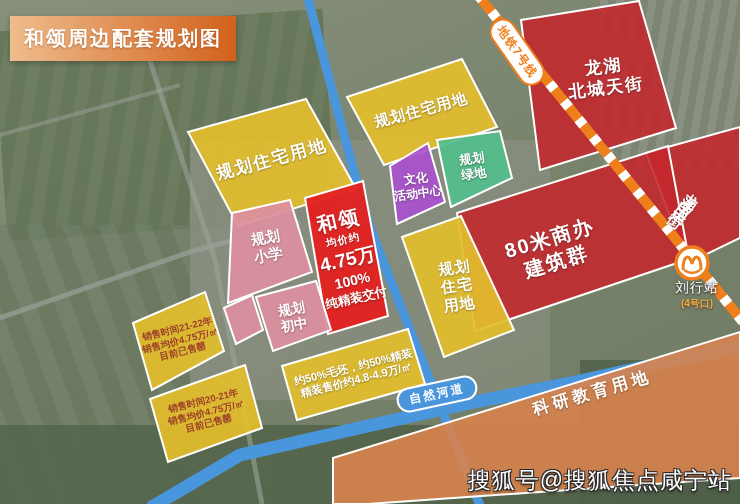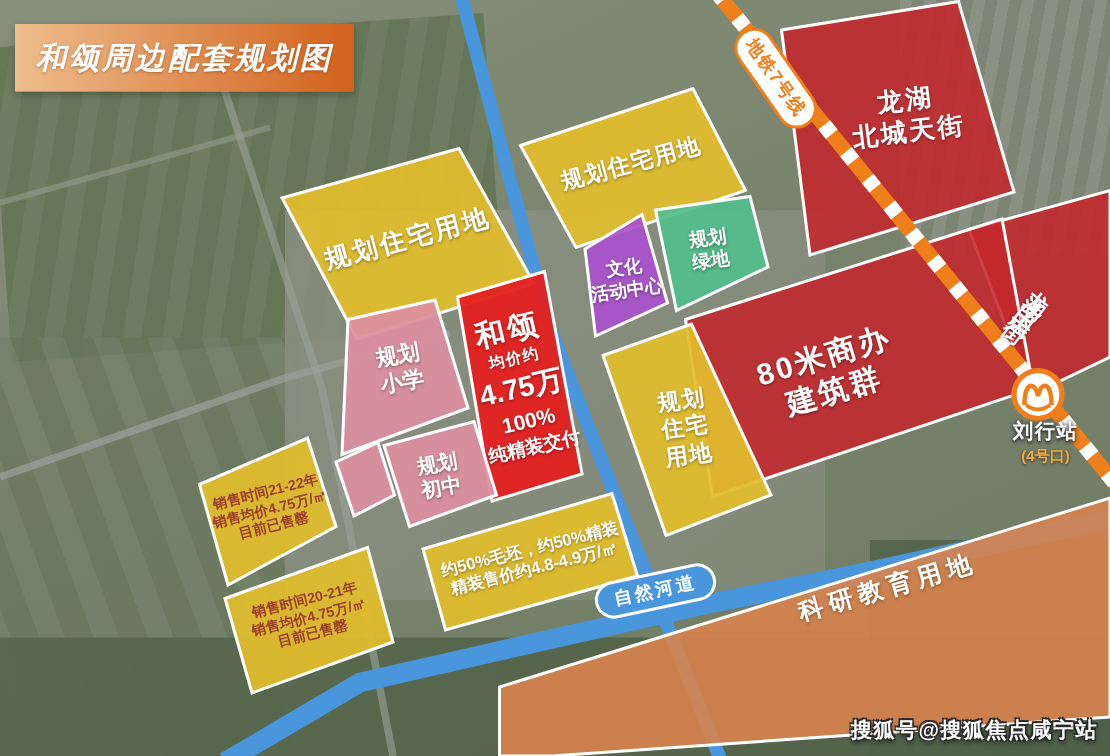--- a/index.html
+++ b/index.html
@@ -37,36 +37,35 @@
     background:#4a96dd;border:2px solid #fff;color:#fff;
     font-size:12px;padding:2px 11px;letter-spacing:2px;
   }
   
   .banner{
     position:absolute;left:10px;top:16px;padding:9px 14px;
     background:linear-gradient(90deg,#eebd8d,#d2611c);
     color:#fff;font-size:20px;font-weight:bold;letter-spacing:2px;
     text-shadow:0 1px 2px rgba(120,50,0,.45);
     box-shadow:0 2px 5px rgba(0,0,0,.25);
-    font-style:italic;
   }
   
   .station-name{
     position:absolute;transform:translate(-50%,-50%);color:#fff;
-    font-weight:bold;font-size:13.5px;letter-spacing:1px;
+    font-weight:normal;font-size:13.5px;letter-spacing:1px;
     text-shadow:0 0 3px #333,0 1px 2px #333;white-space:nowrap;
   }
   .station-exit{
     position:absolute;transform:translate(-50%,-50%);color:#f6a93b;
     font-weight:bold;font-size:10px;text-shadow:0 1px 2px #333;white-space:nowrap;text-align:right;
   }
   
   .watermark{
     position:absolute;right:8px;bottom:8px;color:#fff;
-    font-size:14px;font-weight:bold;letter-spacing:1px;
+    font-size:23px;font-weight:normal;letter-spacing:1px;
     text-shadow:-1px -1px 0 #2a2a2a,1px -1px 0 #2a2a2a,-1px 1px 0 #2a2a2a,1px 1px 0 #2a2a2a,0 2px 3px rgba(0,0,0,.6);
   }
   svg{position:absolute;left:0;top:0;}
 </style>
 </head>
 <body>
 
 <div id="stage">
 
   <div class="patch" style="left:0;top:20px;width:330px;height:210px;background:repeating-linear-gradient(103deg,#5d7050 0 14px,#68785a 14px 26px);opacity:.75;transform:rotate(-4deg);"></div>

